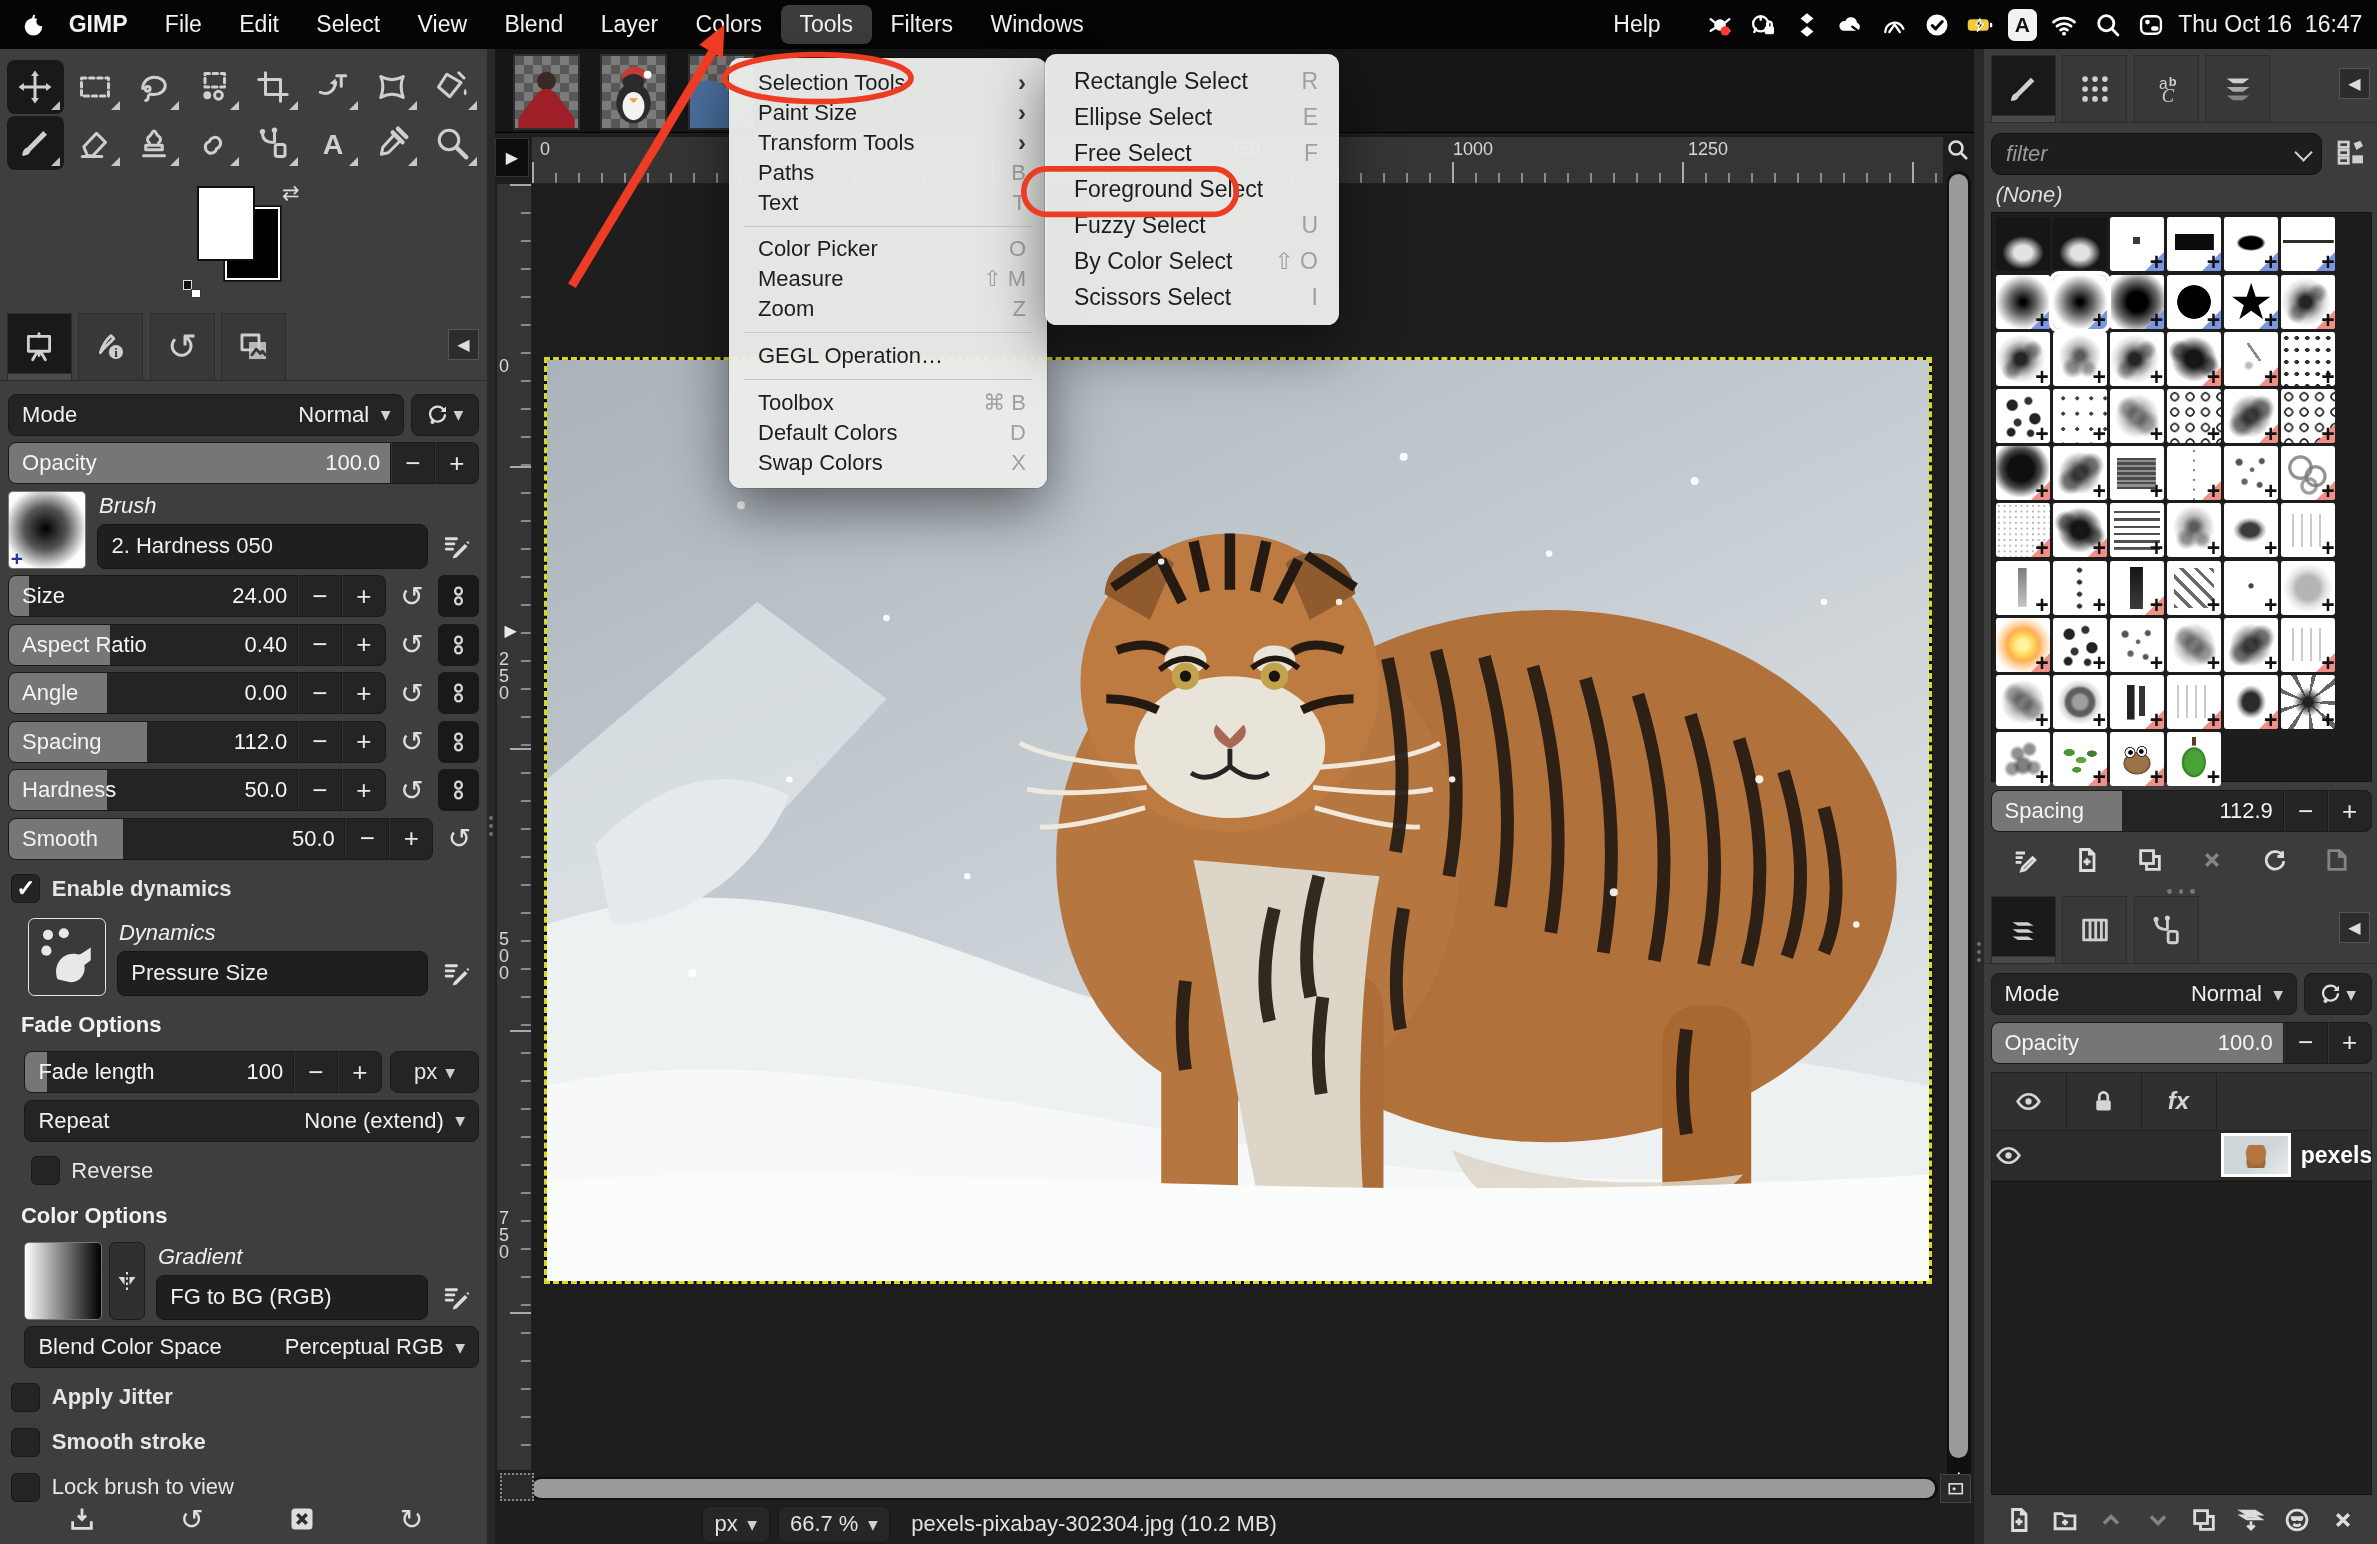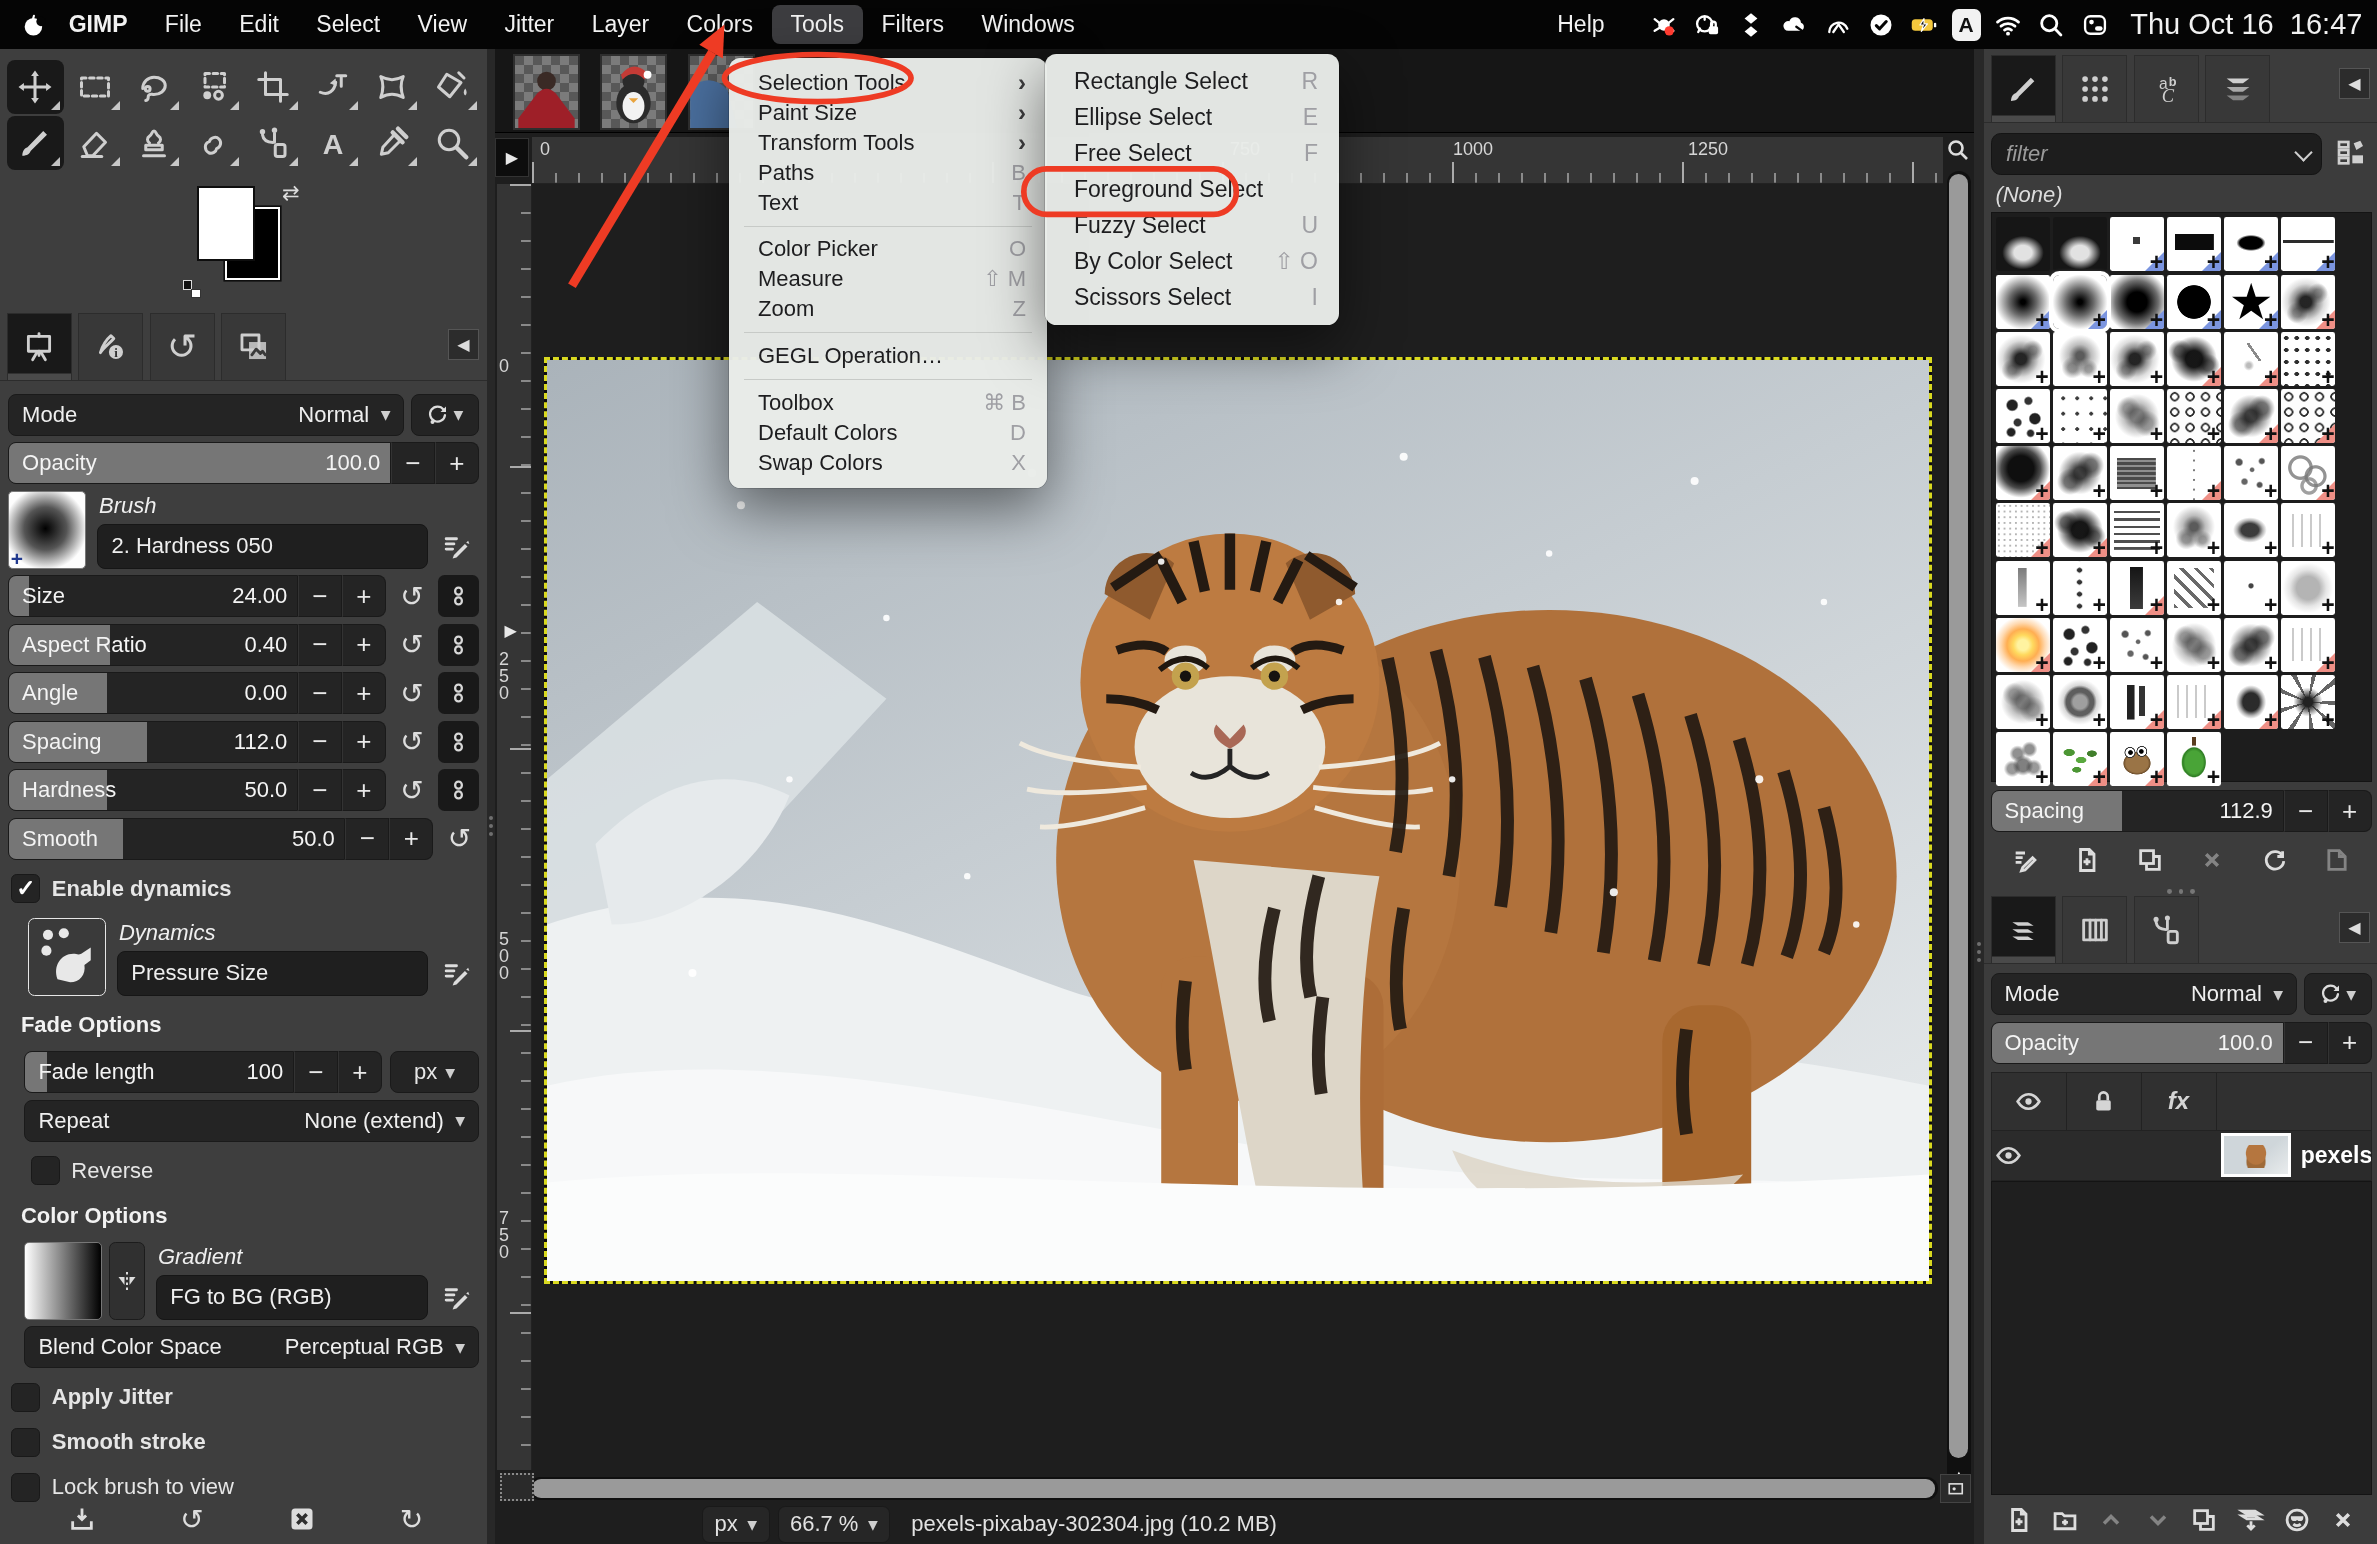--- a/index.html
+++ b/index.html
@@ -17,21 +17,21 @@
   #mb-left { display:flex; align-items:center; height:100%; padding-left:18px; }
   .mb-item { padding:0 18.7px; height:39px; display:flex; align-items:center; border-radius:8px; white-space:nowrap; }
   .mb-item.app { font-weight:bold; }
   .mb-item.active { background:#3d3d40; }
   #mb-right { margin-left:auto; display:flex; align-items:center; gap:11.4px; padding-right:14.6px; height:100%; }
   #mb-help { padding:0 32px 0 0; }
   .mb-ic { width:32px; height:32px; display:flex; align-items:center; justify-content:center; }
   .mb-ic svg { width:28px; height:28px; stroke:#fff; fill:none; stroke-width:2; stroke-linecap:round; stroke-linejoin:round; }
   .mb-ic svg .f { fill:#fff; stroke:none; }
   .mb-a-badge { width:29px; height:32px; background:#f2f2f2; color:#111; border-radius:6.5px; display:flex; align-items:center; justify-content:center; font-weight:bold; font-size:21px; }
-  #mb-clock { font-size:29px; white-space:pre; margin-left:8px; }
+  #mb-clock { font-size:23px; white-space:pre; }
 
   
   #leftdock { position:absolute; left:0; top:49px; width:487px; height:1496px; background:#3e3e3e; z-index:2; }
   #div-left { position:absolute; left:487px; top:49px; width:8px; height:1496px; background:#282828; z-index:2; }
   #div-right { position:absolute; left:1974px; top:49px; width:9.7px; height:1496px; background:#282828; z-index:2; }
   #canvasarea { position:absolute; left:495px; top:49px; width:1479px; height:1496px; background:#1e1e1e; z-index:1; }
   #rightdock { position:absolute; left:1984px; top:49px; width:394px; height:1496px; background:#3c3c3c; z-index:2; }
   .grip { position:absolute; width:6.5px; height:28px; display:flex; flex-direction:column; gap:4px; align-items:center; justify-content:center; }
   .grip i { width:4px; height:4px; border-radius:50%; background:#6f6f6f; }
 
@@ -256,21 +256,21 @@
             <circle class="f" cx="11.5" cy="13.5" r="7.5"></circle>
             <circle cx="18" cy="9" r="4" fill="#050505" stroke="none"></circle>
             <rect class="f" x="10.8" y="3.2" width="1.8" height="4.4" rx="0.9" transform="rotate(16 12 5)"></rect>
           </svg>
       </span>
     <span class="mb-item app">GIMP</span>
         <span class="mb-item">File</span>
         <span class="mb-item">Edit</span>
         <span class="mb-item">Select</span>
         <span class="mb-item">View</span>
-        <span class="mb-item">Jitter</span>
+        <span class="mb-item">Blend</span>
         <span class="mb-item">Layer</span>
         <span class="mb-item">Colors</span>
         <span class="mb-item active">Tools</span>
         <span class="mb-item">Filters</span>
         <span class="mb-item">Windows</span>
       </div>
     <div id="mb-right">
       <span id="mb-help" class="mb-item">Help</span>
       <span id="mb-icons" style="display:flex;gap:11.4px;align-items:center;">
           <span class="mb-ic">

